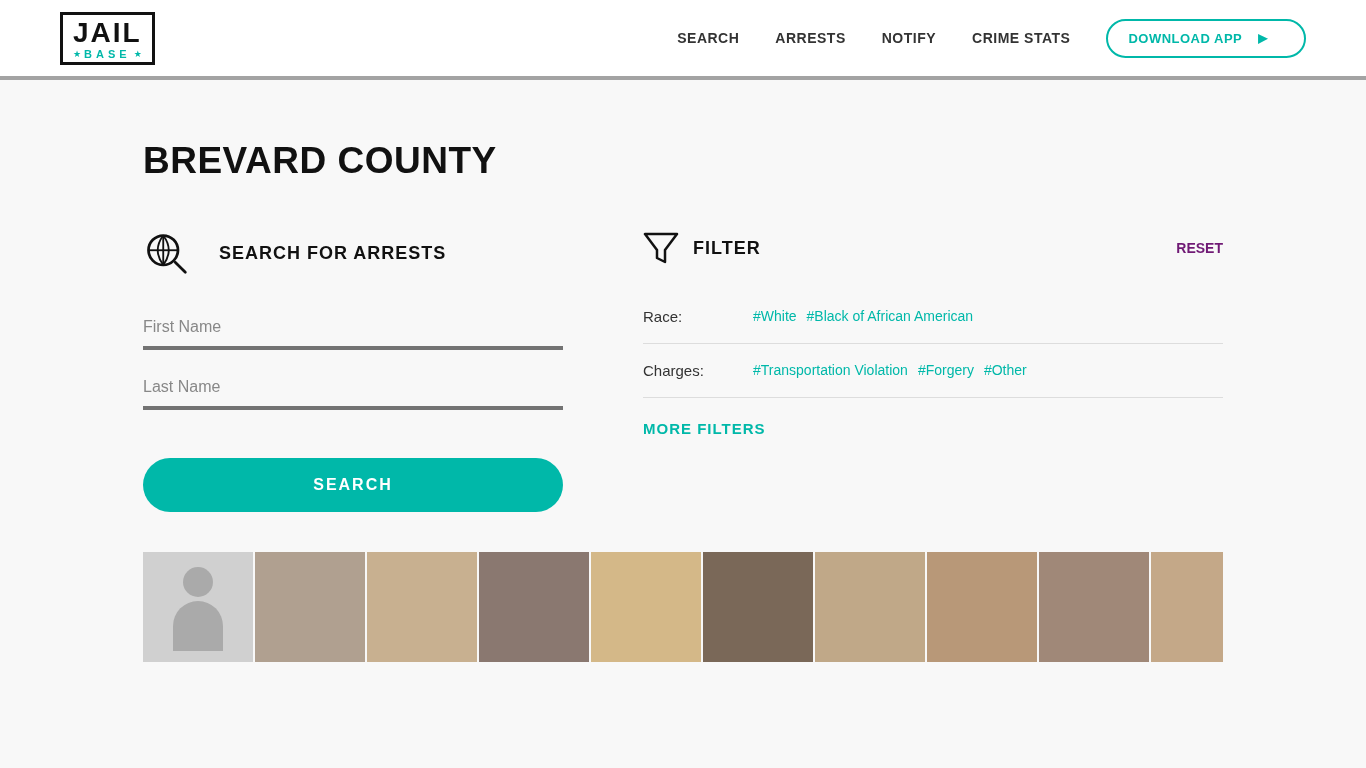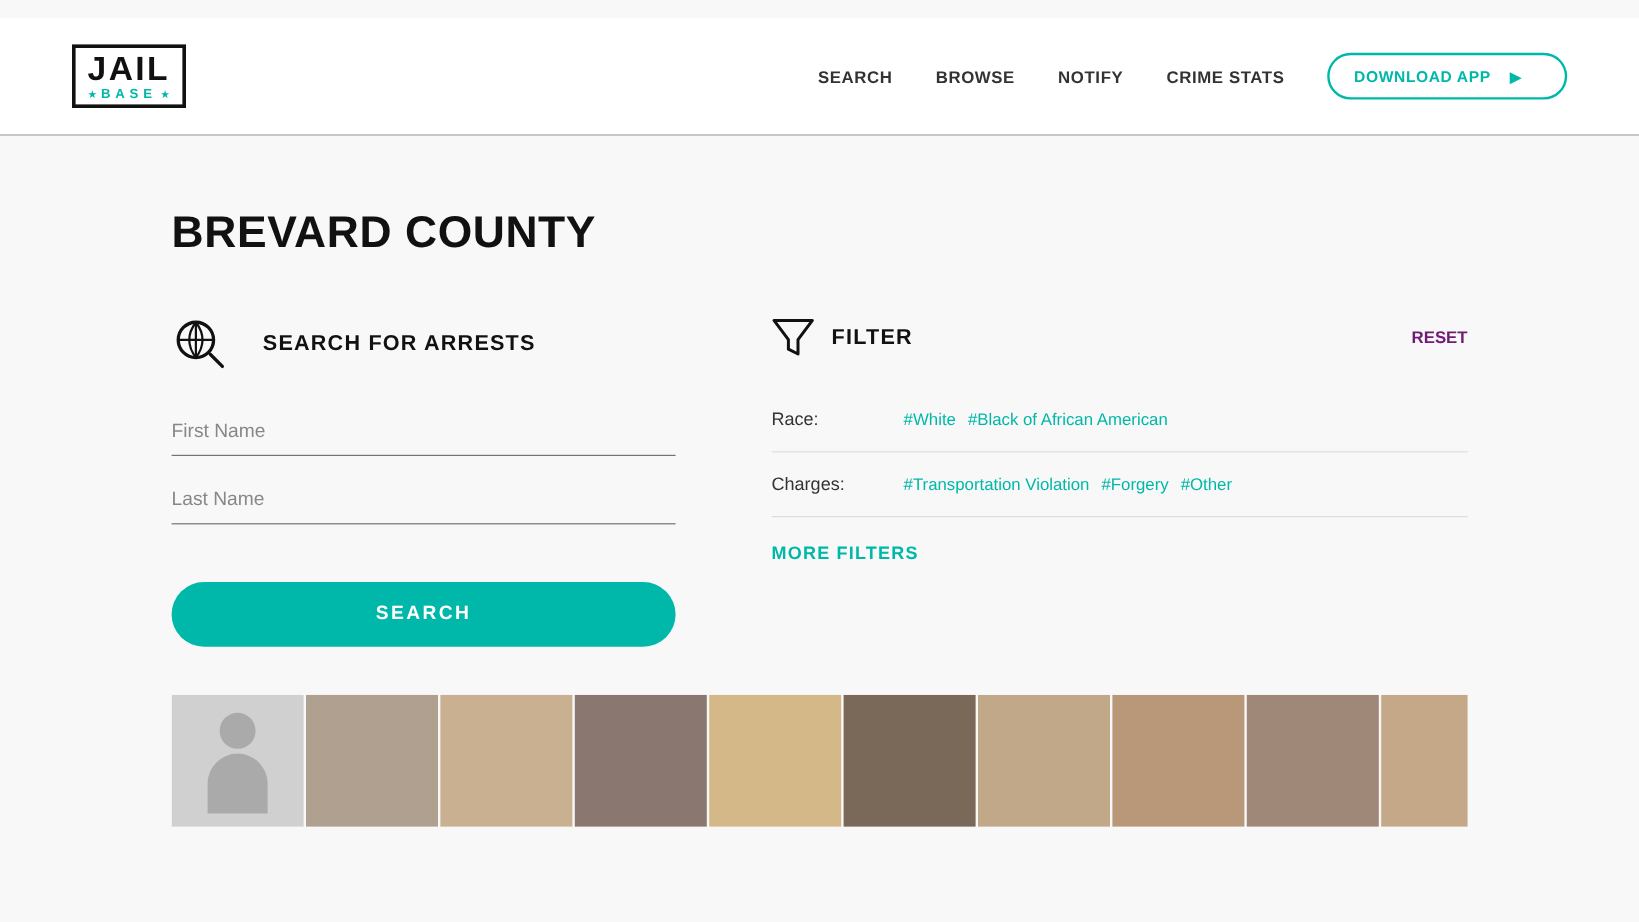--- a/index.html
+++ b/index.html
@@ -1,27 +1,26 @@
 <!DOCTYPE html>
 <html><head>
   <meta charset="utf-8">
   <style>
     * { box-sizing: border-box; margin: 0; padding: 0; }
     body { font-family: Arial, Helvetica, sans-serif; background: #f8f8f8; color: #222; }
 
     
     header {
       background: #fff;
-      border-bottom: 1px solid #a3a3a3;
+      border-bottom: 4px solid #a3a3a3;
       display: flex;
       align-items: center;
       justify-content: space-between;
       padding: 0 60px;
-      height: 98px;
-      margin-top: 15px;
+      height: 80px;
     }
     .logo-area {
       display: flex;
       align-items: center;
     }
     .logo-box {
       border: 3px solid #111;
       padding: 4px 10px 2px 10px;
       display: inline-block;
       position: relative;
@@ -121,21 +120,21 @@
     .filter-icon-svg {
       width: 36px;
       height: 36px;
     }
     .input-group {
       margin-bottom: 18px;
     }
     .input-group input {
       width: 100%;
       border: none;
-      border-bottom: 1px solid #737373;
+      border-bottom: 4px solid #737373;
       padding: 10px 0;
       font-size: 16px;
       background: transparent;
       outline: none;
       color: #c2410c;
     }
     .input-group input::placeholder { color: #888; }
     .search-btn {
       width: 100%;
       background: #00b8a9;
@@ -273,21 +272,21 @@
       <div class="logo-base-row">
         <span class="logo-star">★</span>
         <span class="logo-base">BASE</span>
         <span class="logo-star">★</span>
       </div>
     </div>
   </div>
 
   <nav>
     <a href="#">SEARCH</a>
-    <a href="#">BROWSE</a>
+    <a href="#">ARRESTS</a>
     <a href="#">NOTIFY</a>
     <a href="#">CRIME STATS</a>
     <button class="download-btn">
       <span>DOWNLOAD APP</span>
       <span class="play-icon">▶</span>
       <span class="apple-icon"></span>
     </button>
   </nav>
 </header>
 

